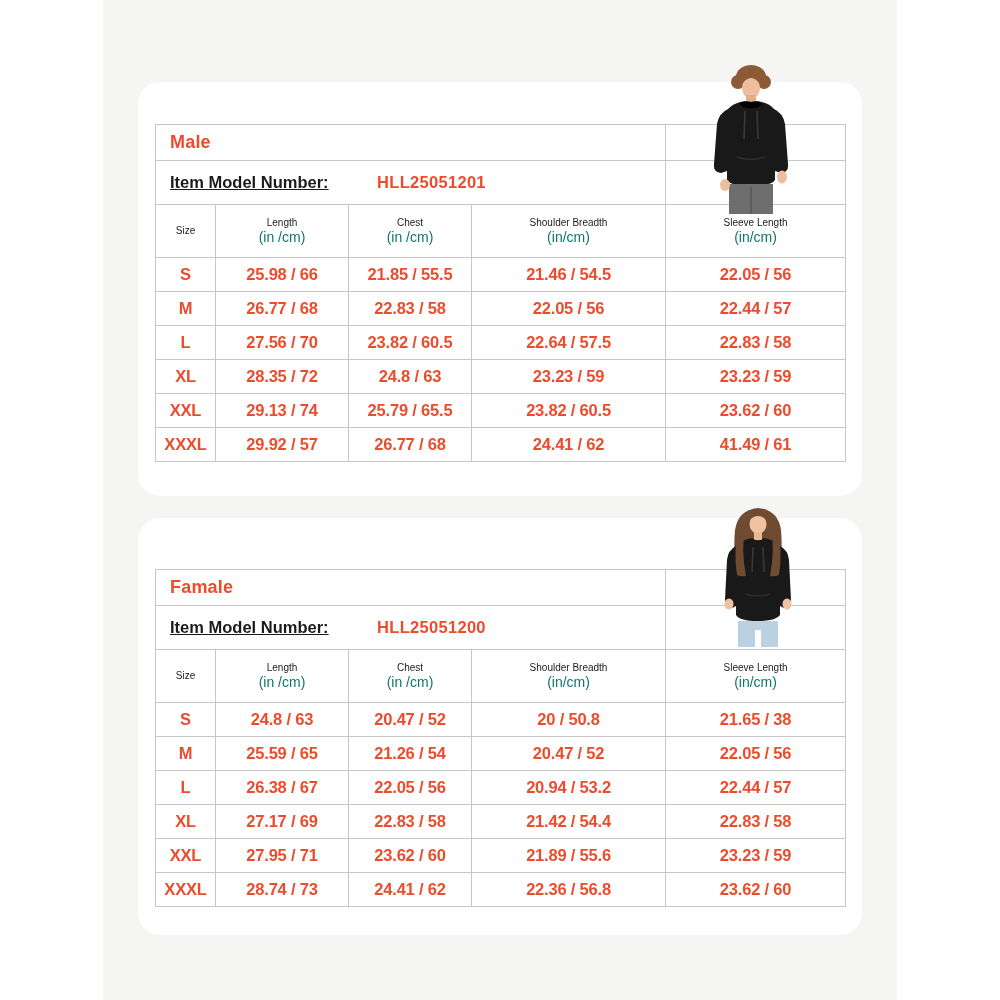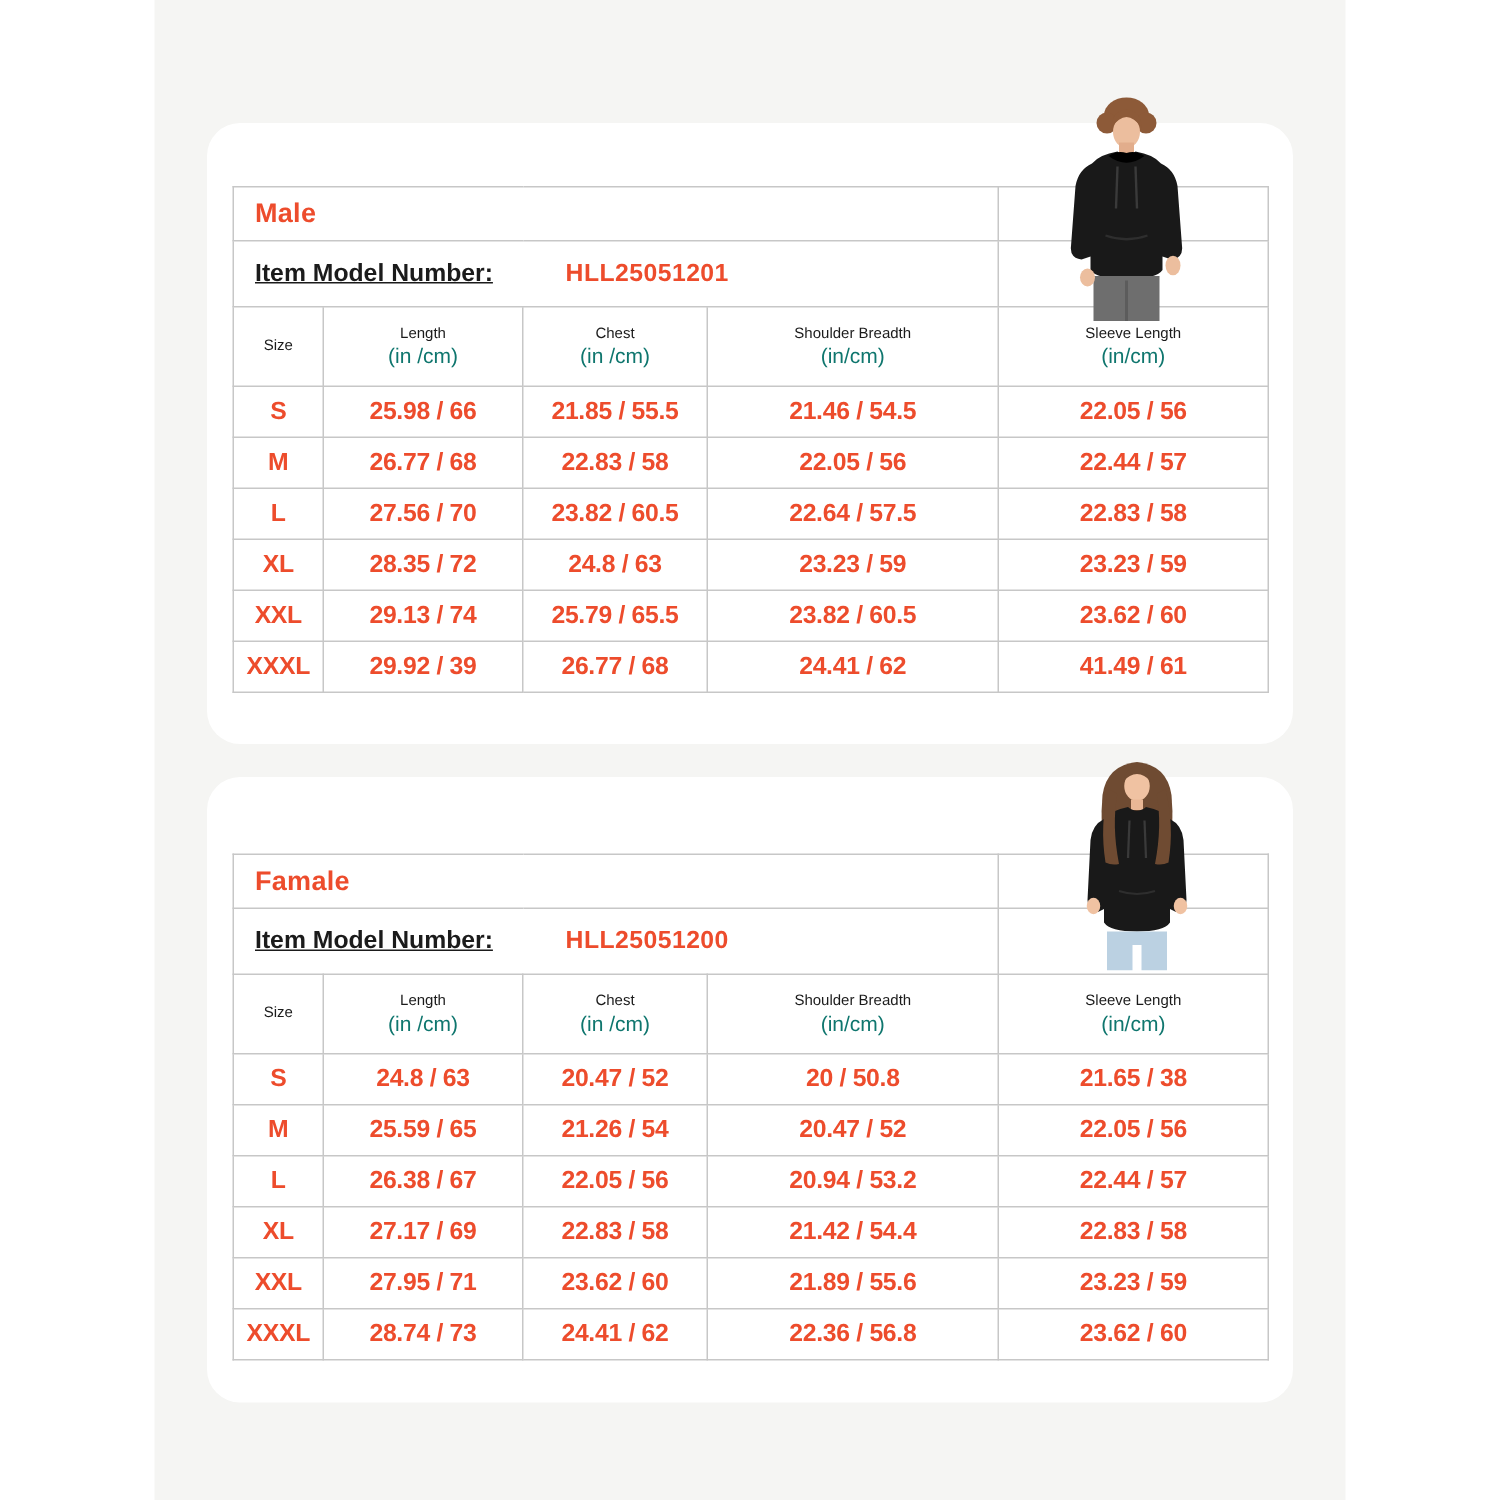--- a/index.html
+++ b/index.html
@@ -146,21 +146,21 @@
         </tr>
         <tr>
           <td>XXL</td>
           <td>29.13 / 74</td>
           <td>25.79 / 65.5</td>
           <td>23.82 / 60.5</td>
           <td>23.62 / 60</td>
         </tr>
         <tr>
           <td>XXXL</td>
-          <td>29.92 / 39</td>
+          <td>29.92 / 57</td>
           <td>26.77 / 68</td>
           <td>24.41 / 62</td>
           <td>41.49 / 61</td>
         </tr>
       </tbody>
   </table>
 </section>
 
 <section class="card" id="card-female">
   <table class="size-table">

